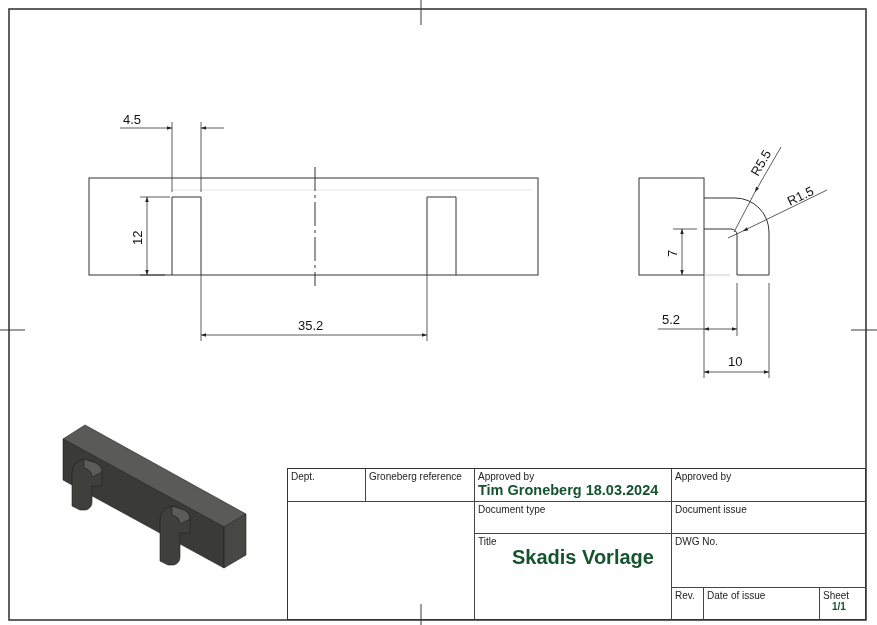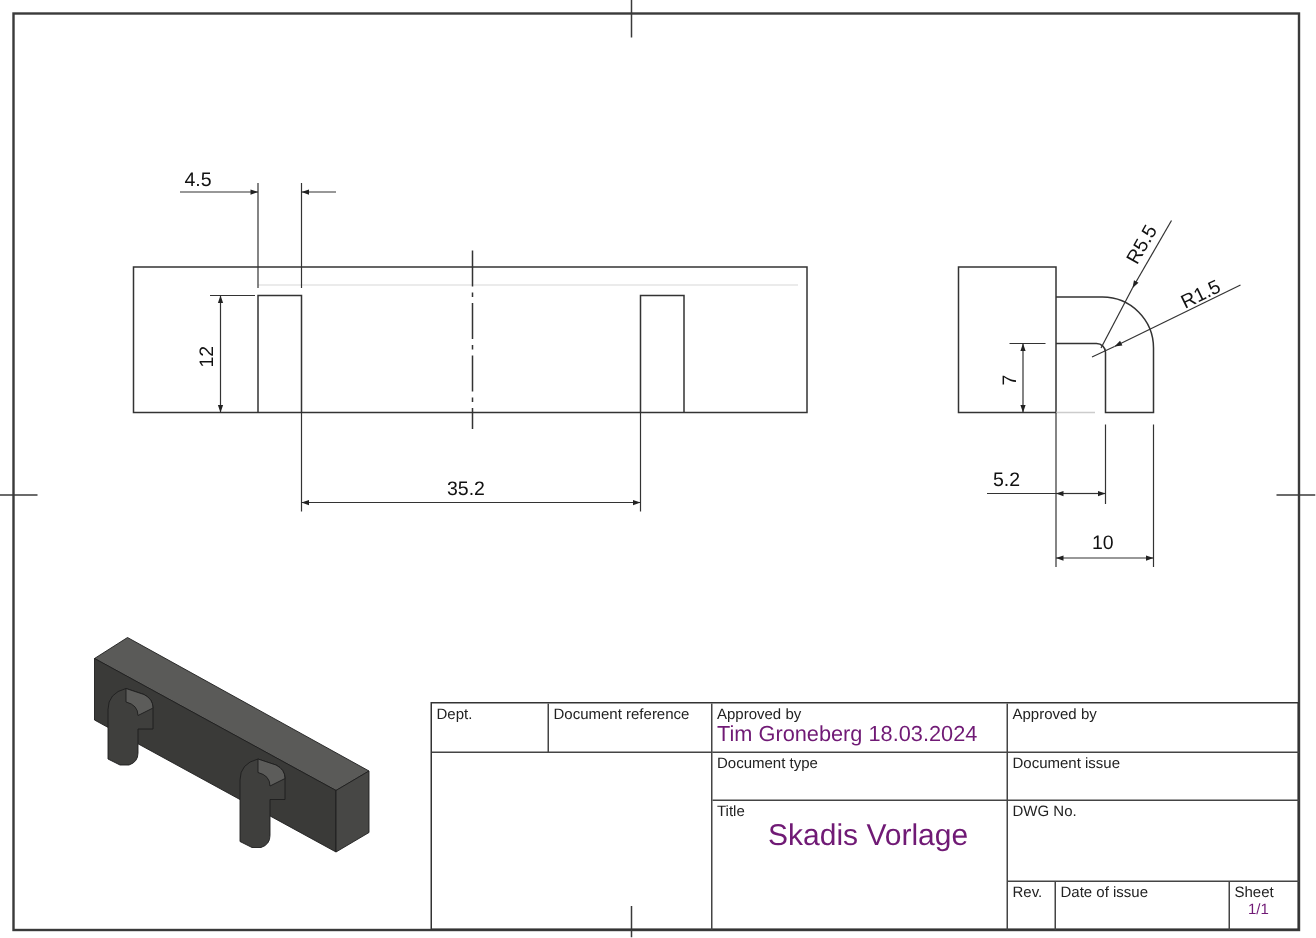--- a/index.html
+++ b/index.html
@@ -2,21 +2,21 @@
 <html><head>
 <meta charset="utf-8">
 <style>
   html, body { margin:0; padding:0; background:#ffffff; }
   body { width:877px; height:625px; position:relative; overflow:hidden; font-family:"Liberation Sans", sans-serif; color:#111; }
   #sheet { position:absolute; left:0; top:0; width:877px; height:625px; }
   svg text { font-family:"Liberation Sans", sans-serif; }
   .tb { position:absolute; left:287px; top:468px; width:579px; height:152px; border:1.5px solid #333; box-sizing:border-box; }
   .cell { position:absolute; box-sizing:border-box; border-right:1px solid #444; border-bottom:1px solid #444; }
   .lbl { position:absolute; left:3px; top:2px; font-size:10px; color:#222; white-space:nowrap; }
-  .val { position:absolute; left:3px; white-space:nowrap; color:#701a75; }
+  .val { position:absolute; left:3px; white-space:nowrap; color:#14532d;font-weight:bold; }
 </style>
 </head>
 <body>
 
 <svg id="sheet" width="877" height="625" viewBox="0 0 877 625" xmlns="http://www.w3.org/2000/svg">
   <defs>
     <marker id="arr" viewBox="0 0 10 10" refX="10" refY="5" markerWidth="9" markerHeight="5" orient="auto-start-reverse" markerUnits="userSpaceOnUse">
       <path d="M0,1.5 L10,5 L0,8.5 z" fill="#222"></path>
     </marker>
   </defs>
@@ -111,21 +111,21 @@
     <path d="M172,506 L184,510 Q190,513 190,519 L180,524 Q180,517 172,515 Z" fill="#5c5c5a"></path>
   </g>
 </svg>
 
 <div class="tb">
 
   <div class="cell" style="left:0; top:0; width:78px; height:33px;">
     <span class="lbl">Dept.</span>
   </div>
   <div class="cell" style="left:78px; top:0; width:109px; height:33px;">
-    <span class="lbl">Document reference</span>
+    <span class="lbl">Groneberg reference</span>
   </div>
   <div class="cell" style="left:187px; top:0; width:197px; height:33px;">
     <span class="lbl">Approved by</span>
     <span class="val" style="top:13px; font-size:14.5px;">Tim Groneberg 18.03.2024</span>
   </div>
   <div class="cell" style="left:384px; top:0; width:194px; height:33px; border-right:none;">
     <span class="lbl">Approved by</span>
   </div>
 
   <div class="cell" style="left:0; top:33px; width:187px; height:118px; border-bottom:none;"></div>

